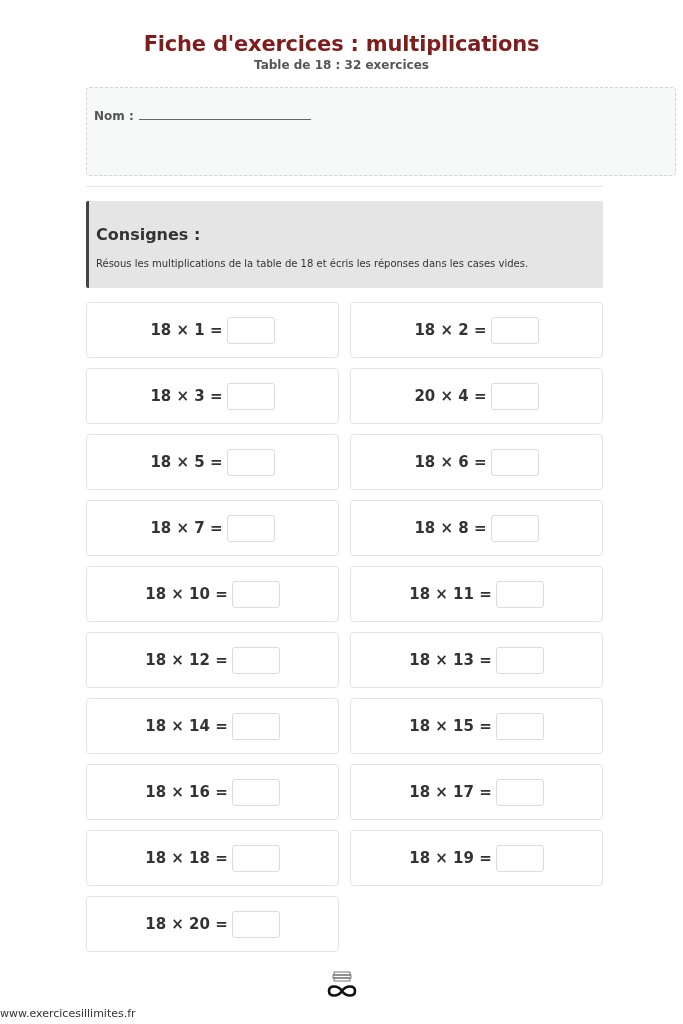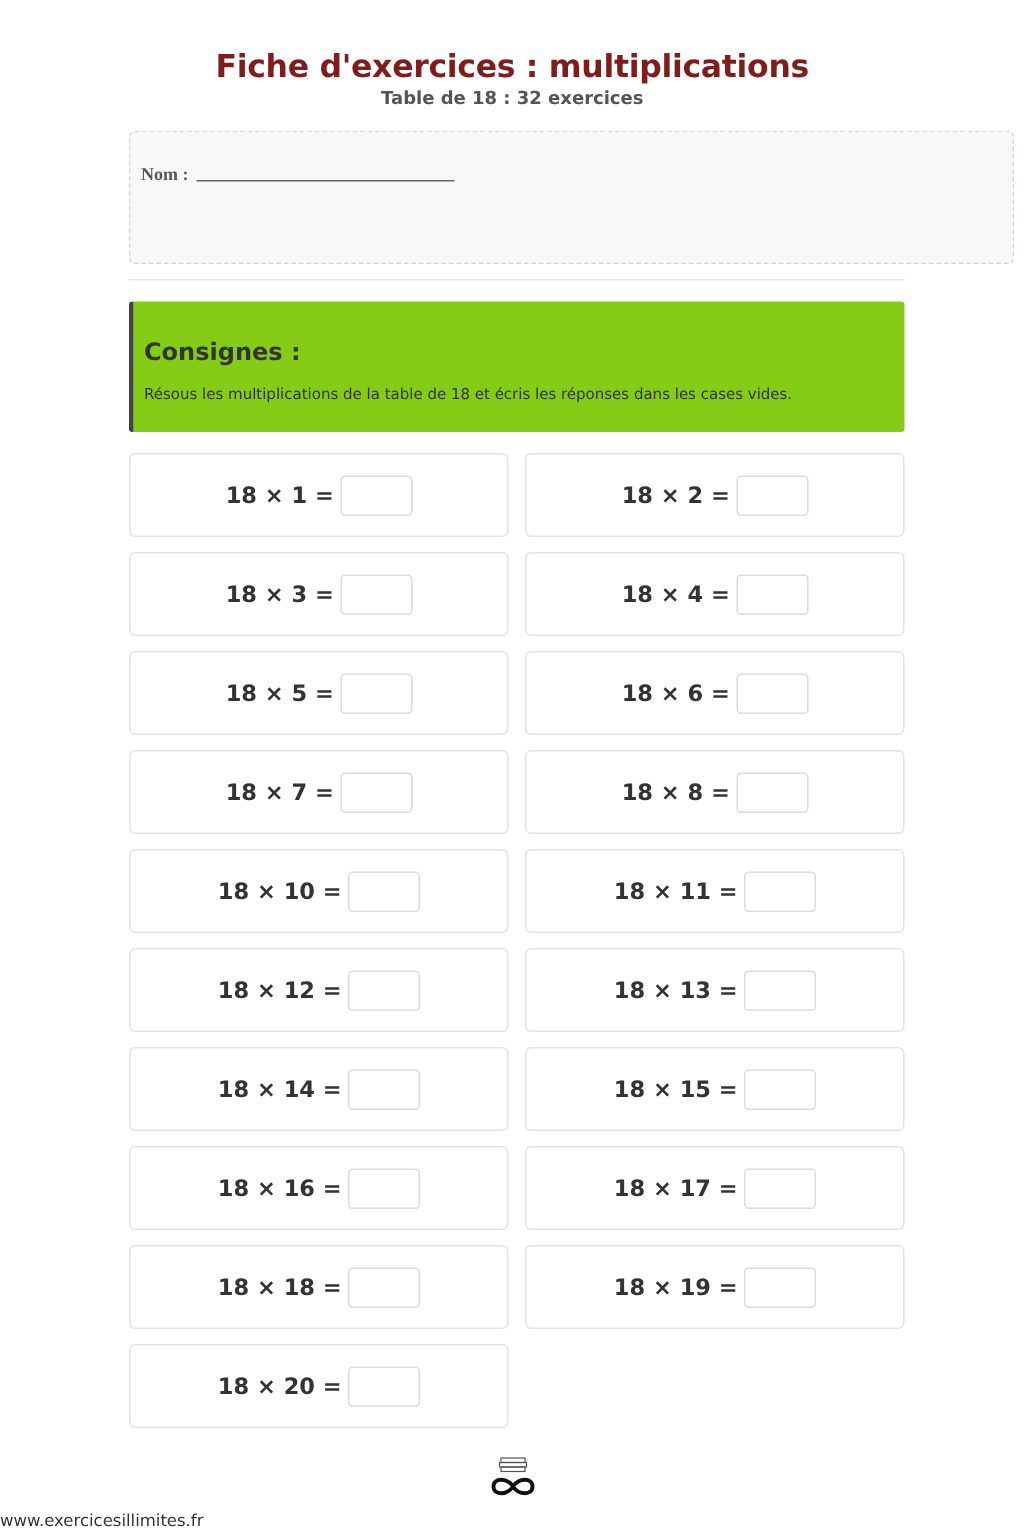--- a/index.html
+++ b/index.html
@@ -12,40 +12,40 @@
     letter-spacing: -0.2px;
     margin-top: 17px;
   }
   .subtitle {
     position: absolute; top: 58px; left: 0; width: 683px;
     text-align: center; font-size: 12px; font-weight: bold; color: #555555;
   }
 
   .info-box {
     position: absolute; top: 87px; left: 86px; width: 590px; height: 89px;
-    background: #f7f8f8; border: 1px dashed #d4d6d6; border-radius: 4px; font-family: Liberation Serif, serif;
+    background: #f7f8f8; border: 1px dashed #d4d6d6; border-radius: 4px;
   }
   .info-line {
     position: absolute; left: 7px; font-size: 12px; font-weight: bold; color: #555555;
     display: flex; align-items: flex-end;
   }
   .info-line .blank {
     display: inline-block; width: 172px; border-bottom: 1px solid #666666;
     margin-left: 5px; height: 1px; margin-bottom: 3px;
   }
   .info-nom { top: 21px; }
   .info-date { top: 51px; }
 
   .divider {
     position: absolute; top: 186px; left: 86px; width: 517px; height: 1px; background: #e6e6e6;
   }
 
   .instructions {
     position: absolute; top: 201px; left: 86px; width: 517px; height: 87px;
-    background: #84cc16; border-left: 3px solid #444444; border-radius: 2px; padding-left: 16px;
+    background: #e5e5e5; border-left: 3px solid #444444; border-radius: 2px; padding-left: 16px;
   }
   .instructions-title {
     position: absolute; top: 24px; left: 7px; font-size: 16px; font-weight: bold; color: #333333;
   }
   .instructions-text {
     position: absolute; top: 57px; left: 7px; font-size: 10px; color: #333333;
   }
 
   .grid {
     position: absolute; top: 302px; left: 86px; width: 517px;
@@ -97,21 +97,21 @@
     </div>
   <div class="card">
       <span class="expr">18 × 2 =</span>
       <div class="answer"></div>
     </div>
   <div class="card">
       <span class="expr">18 × 3 =</span>
       <div class="answer"></div>
     </div>
   <div class="card">
-      <span class="expr">18 × 4 =</span>
+      <span class="expr">20 × 4 =</span>
       <div class="answer"></div>
     </div>
   <div class="card">
       <span class="expr">18 × 5 =</span>
       <div class="answer"></div>
     </div>
   <div class="card">
       <span class="expr">18 × 6 =</span>
       <div class="answer"></div>
     </div>

